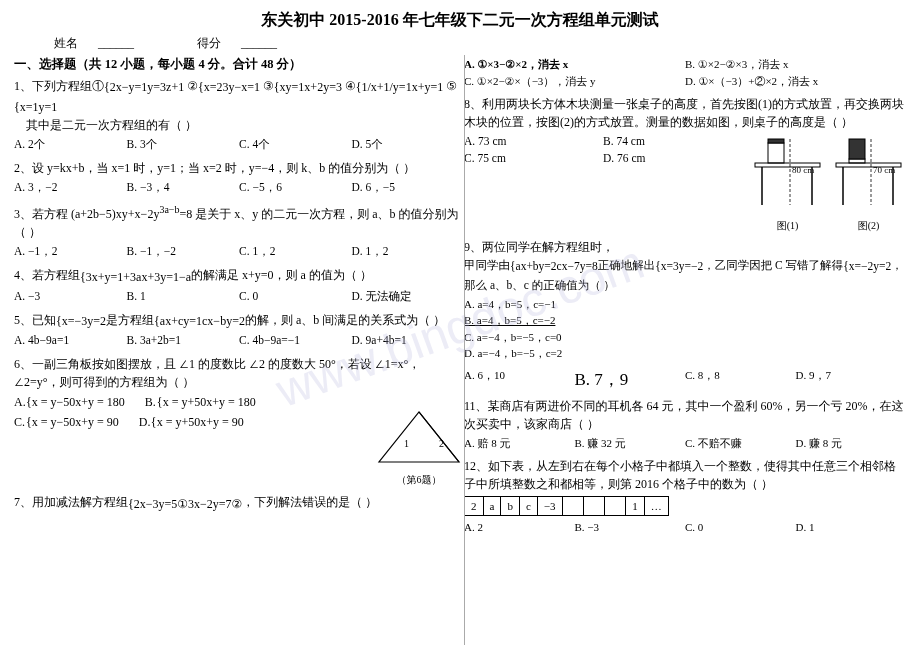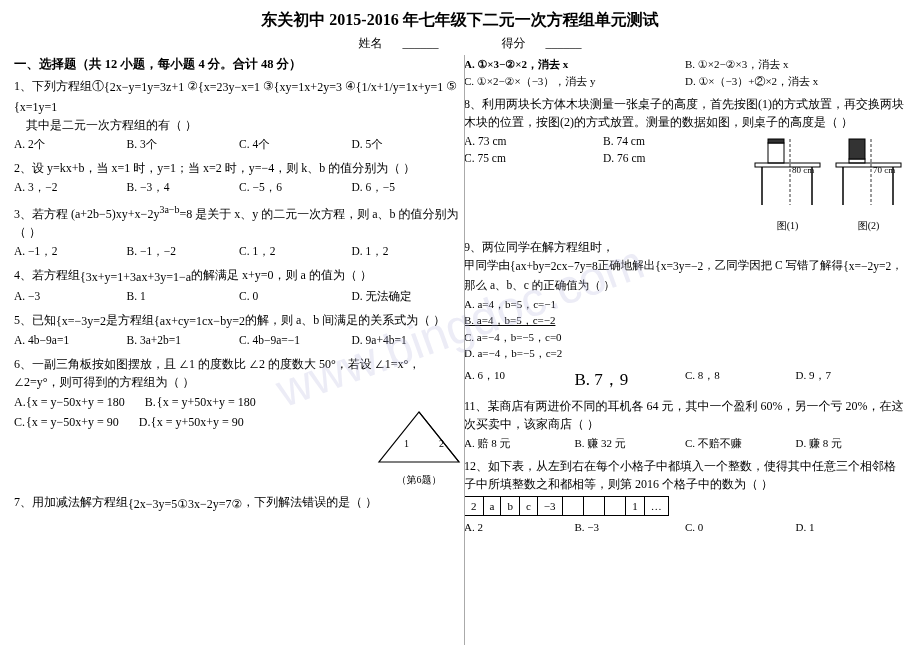--- a/index.html
+++ b/index.html
@@ -20,21 +20,21 @@
       display: flex;
       flex-direction: column;
     }
     .title {
       text-align: center;
       font-size: 16px;
       font-weight: bold;
       margin-bottom: 4px;
     }
     .name-row {
-      text-align: center;
+      text-align: left;
       font-size: 12px;
       margin-bottom: 4px;
     }
     .name-row span { display: inline-block; margin: 0 20px; }
     .content {
       display: flex;
       flex: 1;
     }
     .left-col {
       width: 450px;

